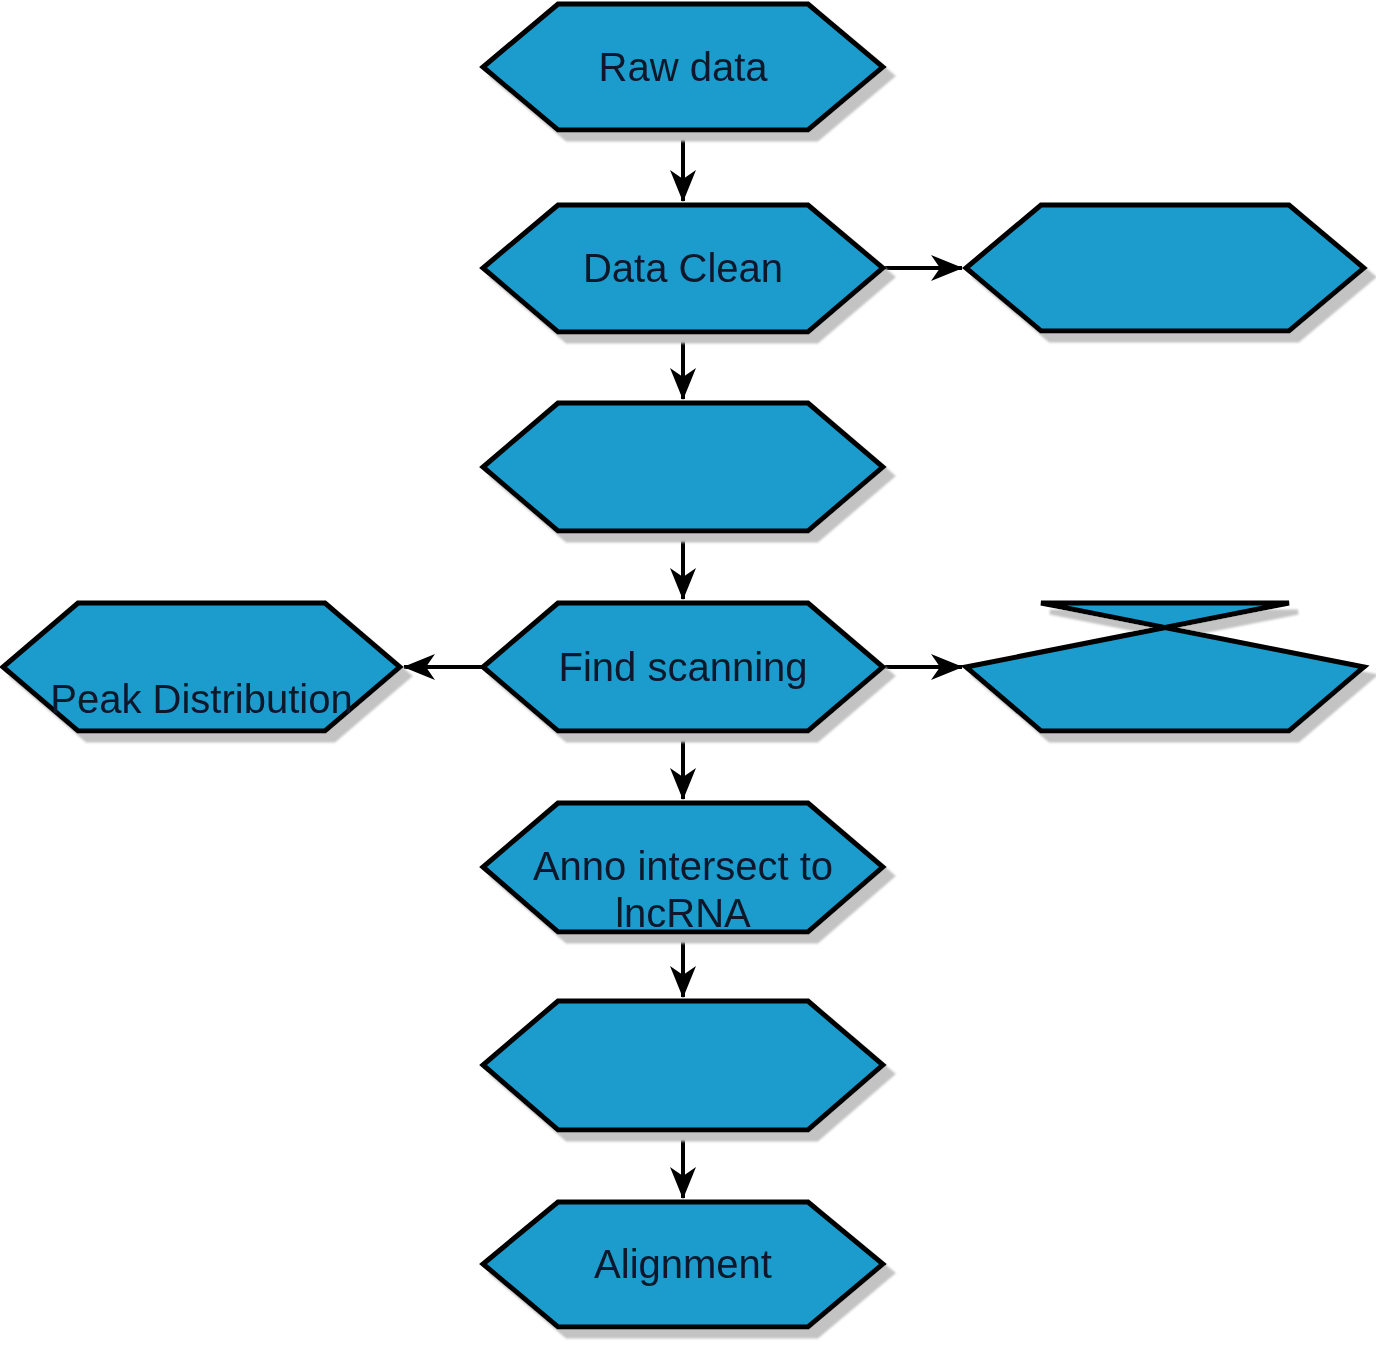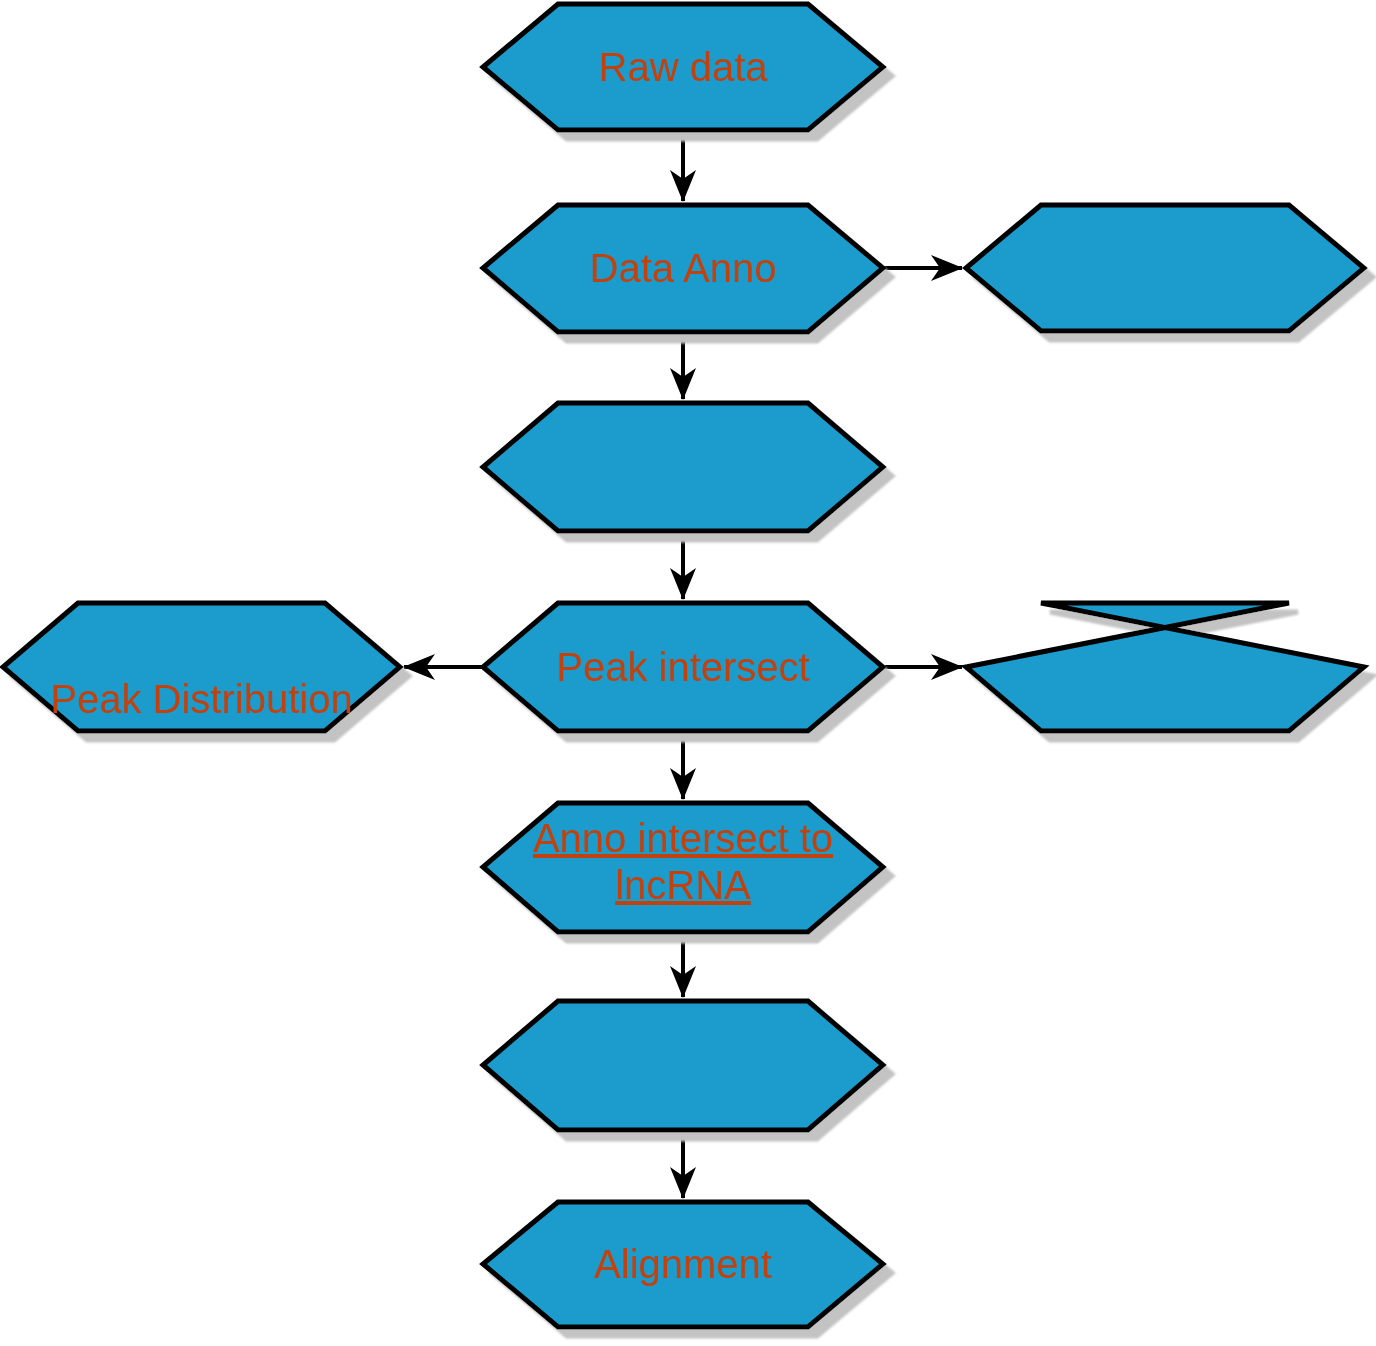--- a/index.html
+++ b/index.html
@@ -28,21 +28,21 @@
     stroke: #000000;
     stroke-width: 5;
     filter: url(#nodeShadow);
   }
   .node-label {
     position: absolute;
     display: flex;
     align-items: center;
     justify-content: center;
     text-align: center;
-    color: #c2410c;
+    color: #0f172a;
     font-size: 40px;
     line-height: 47px;
     pointer-events: none;
   }
 </style>
 </head>
 <body>
 
 <div class="canvas">
 
@@ -76,19 +76,19 @@
       <polygon class="hex" points="78,603 325,603 400,667 325,731 78,731 3,667" fill="#1b9ccd"></polygon>
       <polygon class="hex" points="558,603 808,603 883,667 808,731 558,731 483,667" fill="#1b9ccd"></polygon>
       <polygon class="hex" points="1041,603 1364,667 1289,731 1041,731 966,667 1289,603" fill="#1b9ccd"></polygon>
       <polygon class="hex" points="558,803 808,803 883,867 808,932 558,932 483,867" fill="#1b9ccd"></polygon>
       <polygon class="hex" points="558,1001 808,1001 883,1065 808,1130 558,1130 483,1065" fill="#1b9ccd"></polygon>
       <polygon class="hex" points="558,1202 808,1202 883,1264 808,1327 558,1327 483,1264" fill="#1b9ccd"></polygon>
     </g>
   </svg>
 
   <div class="node-label" style="left:483px; top:4px;    width:400px; height:126px;">Raw data</div>
-  <div class="node-label" style="left:483px; top:205px;  width:400px; height:127px;">Data Anno</div>
+  <div class="node-label" style="left:483px; top:205px;  width:400px; height:127px;">Data Clean</div>
   <div class="node-label" style="left:3px;   top:635px;  width:397px; height:128px;">Peak Distribution</div>
-  <div class="node-label" style="left:483px; top:603px;  width:400px; height:128px;">Peak intersect</div>
-  <div class="node-label" style="left:493px; top:797px;  width:380px; height:129px;text-decoration:underline;">Anno intersect to lncRNA</div>
+  <div class="node-label" style="left:483px; top:603px;  width:400px; height:128px;">Find scanning</div>
+  <div class="node-label" style="left:493px; top:825px;  width:380px; height:129px;">Anno intersect to lncRNA</div>
   <div class="node-label" style="left:483px; top:1202px; width:400px; height:125px;">Alignment</div>
 
 </div>
 
 </body></html>

